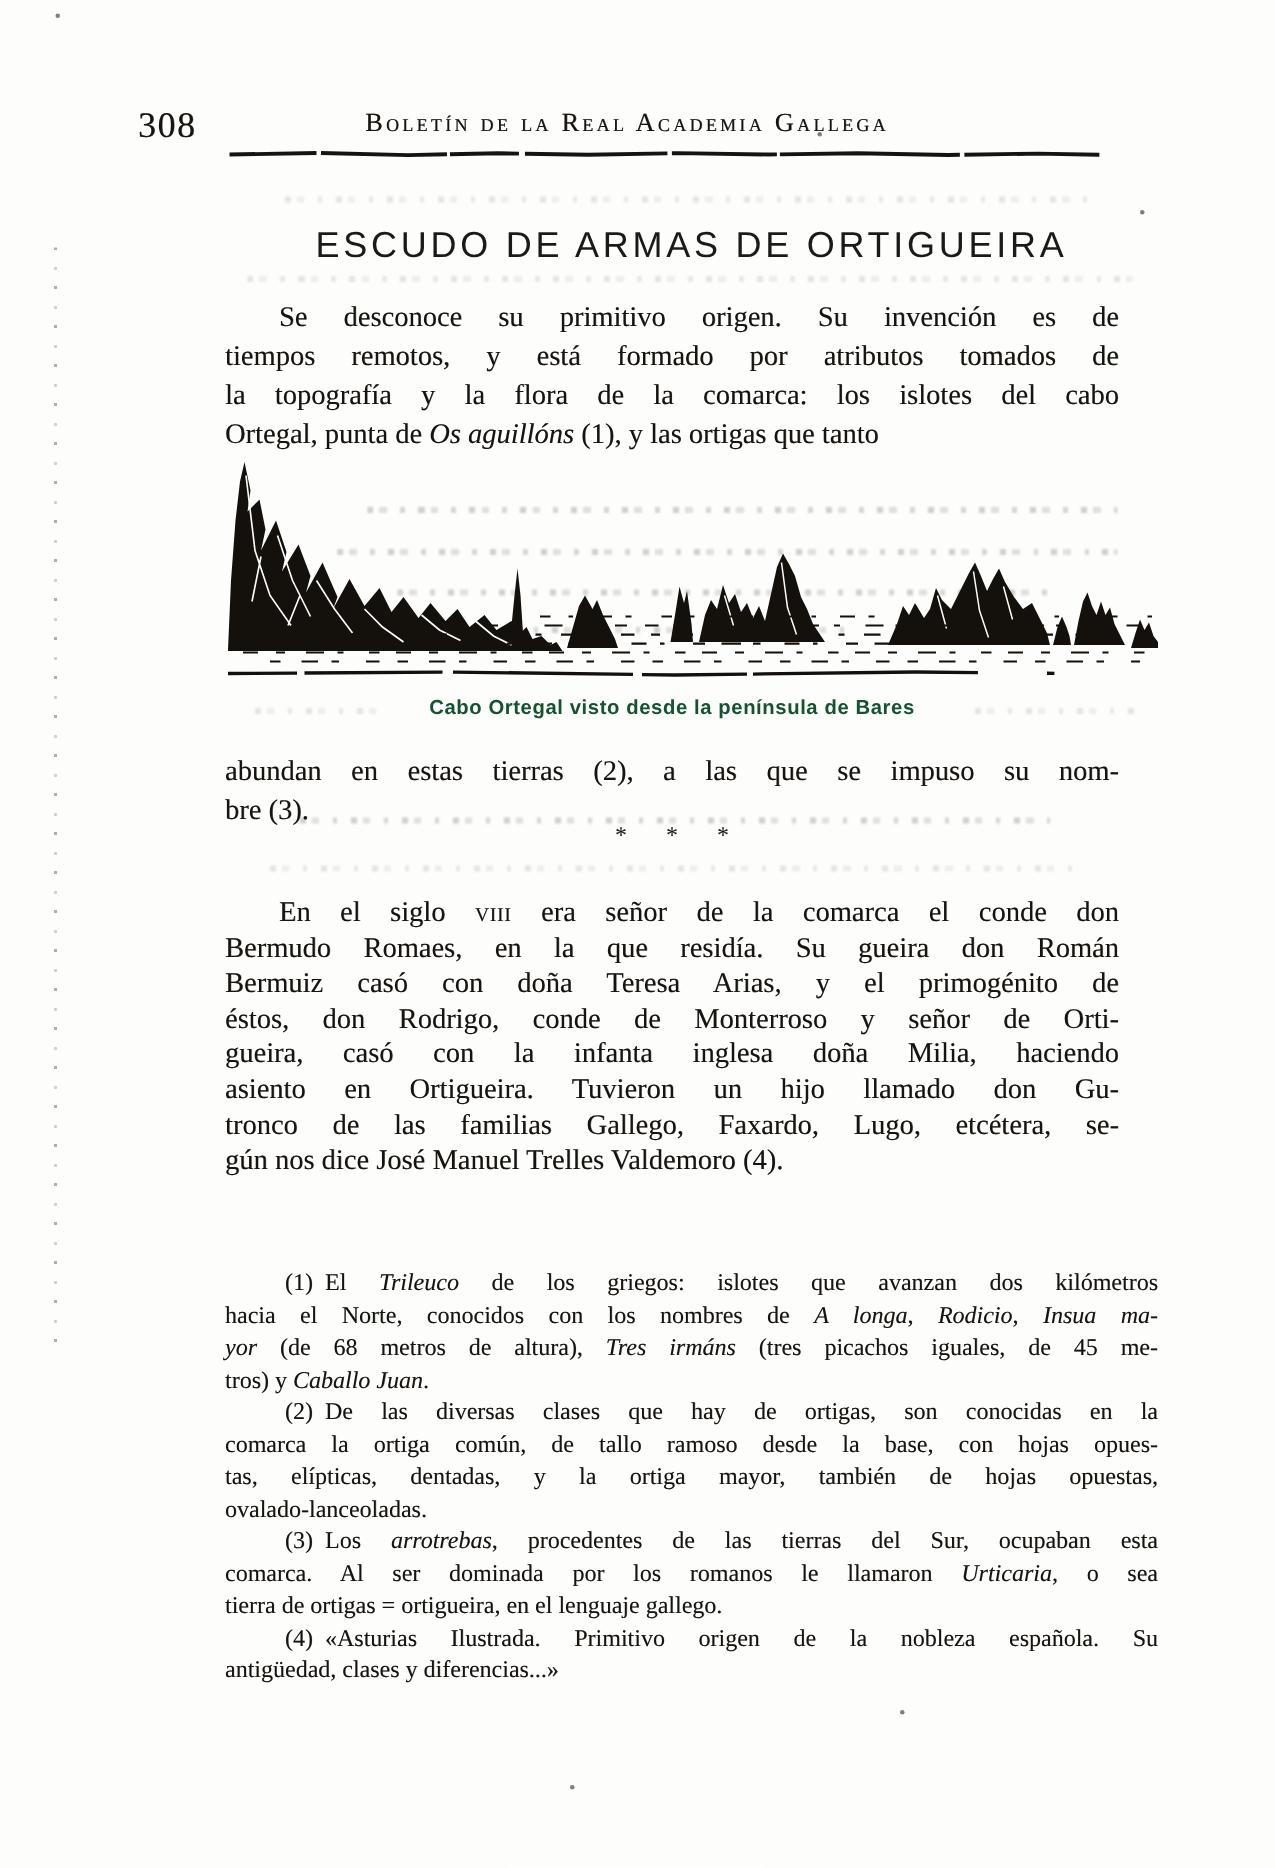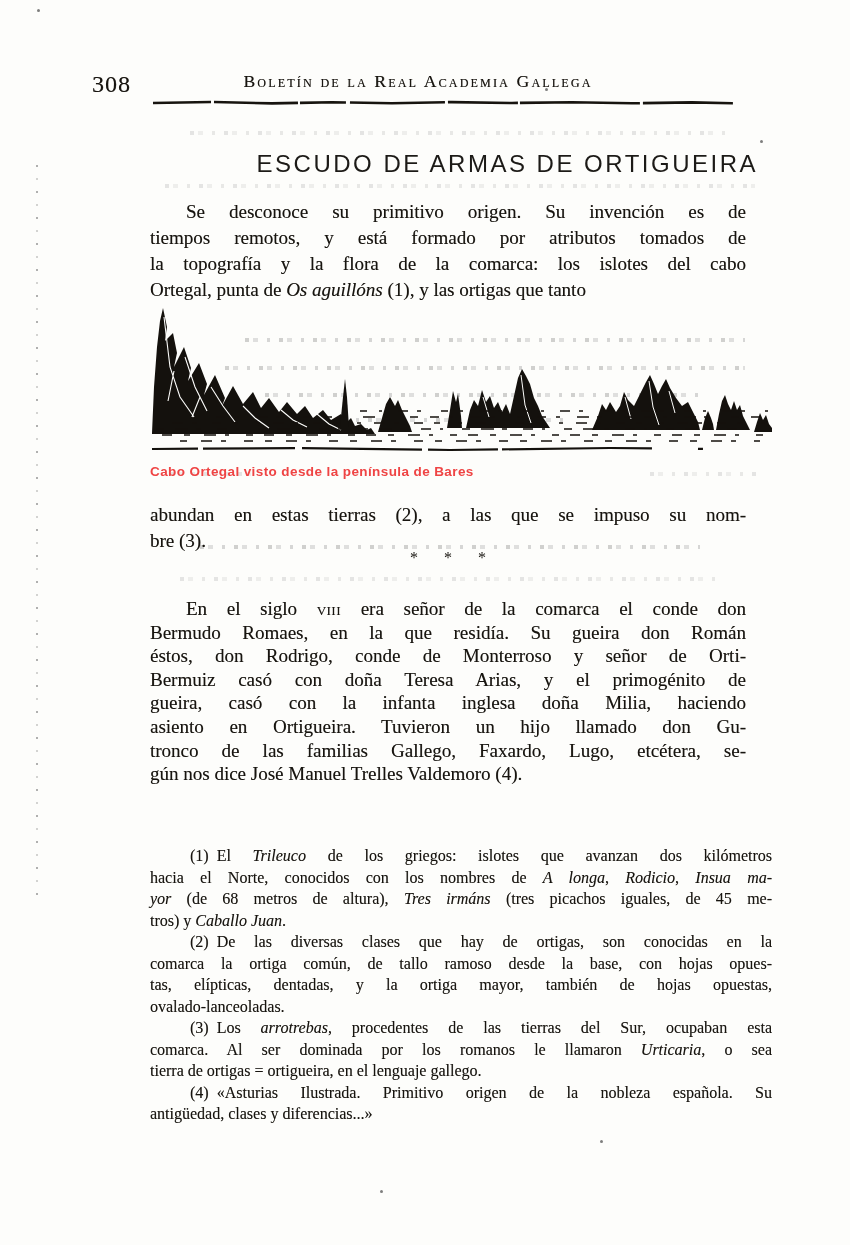--- a/index.html
+++ b/index.html
@@ -26,42 +26,42 @@
     text-shadow:.3px .3px 0 rgba(23,20,15,.5);
   }
   .runhead {
     position:absolute; left:418px; top:71px; transform:translateX(-50%);
     font-variant:small-caps; font-size:17.5px; letter-spacing:2.2px; white-space:nowrap;
     text-shadow:.3px .3px 0 rgba(23,20,15,.55);
   }
   .rule { position:absolute; left:152px; top:99px; }
   
   .title {
-    position:absolute; left:136px; top:150px; width:622px; text-align:right;
+    position:absolute; left:150px; top:150px; width:622px; text-align:center;
     font-family:"Liberation Sans","DejaVu Sans",sans-serif;
     font-size:24px; font-weight:400; letter-spacing:2.5px; color:#1c1a17;
     white-space:nowrap;
   }
   
   .para {
     position:absolute; left:150px; width:596px; font-size:19px; line-height:26px;
     text-shadow:.25px .25px 0 rgba(23,20,15,.45);
   }
   .para.tight { line-height:23.6px; }
   .tline { text-align:justify; text-align-last:justify; }
   .tline-last { text-align-last:left; }
   .indent .tline:first-child { text-indent:36px; }
   .it { font-style:italic; }
   .sc { font-variant:small-caps; letter-spacing:.5px;font-family:Liberation Serif, serif; }
   
   .figurebox { position:absolute; left:150px; top:305px; width:622px; height:152px; }
   .caption {
-    position:absolute; left:150px; top:464px; width:596px; 
+    position:absolute; left:150px; top:464px; width:596px; text-align:center;
     font-family:"Liberation Sans","DejaVu Sans",sans-serif; font-weight:bold;
-    font-size:13.5px; letter-spacing:.4px; color:#ef4444;
+    font-size:13.5px; letter-spacing:.4px; color:#14532d;
   }
   .separator {
     position:absolute; left:150px; top:549px; width:596px; text-align:center;
     font-size:16px; letter-spacing:11px; text-indent:11px;
   }
   
   .footnotes {
     position:absolute; left:150px; top:845px; width:622px;
     font-size:16px; line-height:21.5px;
     text-shadow:.2px .2px 0 rgba(23,20,15,.4);
@@ -146,22 +146,22 @@
   <div class="para" style="top:502px;">
       <div class="tline">abundan en estas tierras (2), a las que se impuso su nom-</div>
       <div class="tline tline-last">bre (3).</div>
     </div>
 
   <div class="separator">* * *</div>
 
   <div class="para indent tight" style="top:597px;">
       <div class="tline">En el siglo <span class="sc">viii</span> era señor de la comarca el conde don</div>
       <div class="tline">Bermudo Romaes, en la que residía. Su gueira don Román</div>
+      <div class="tline">Bermuiz casó con doña Teresa Arias, y el primogénito de</div>
       <div class="tline">éstos, don Rodrigo, conde de Monterroso y señor de Orti-</div>
-      <div class="tline">Bermuiz casó con doña Teresa Arias, y el primogénito de</div>
       <div class="tline">gueira, casó con la infanta inglesa doña Milia, haciendo</div>
       <div class="tline">asiento en Ortigueira. Tuvieron un hijo llamado don Gu-</div>
       <div class="tline">tronco de las familias Gallego, Faxardo, Lugo, etcétera, se-</div>
       <div class="tline tline-last">gún nos dice José Manuel Trelles Valdemoro (4).</div>
     </div>
 
   <div class="footnotes">
     <div class="fn">
         <div class="tline">(1) El <span class="it">Trileuco</span> de los griegos: islotes que avanzan dos kilómetros</div>
         <div class="tline">hacia el Norte, conocidos con los nombres de <span class="it">A longa</span>, <span class="it">Rodicio</span>, <span class="it">Insua ma-</span></div>

